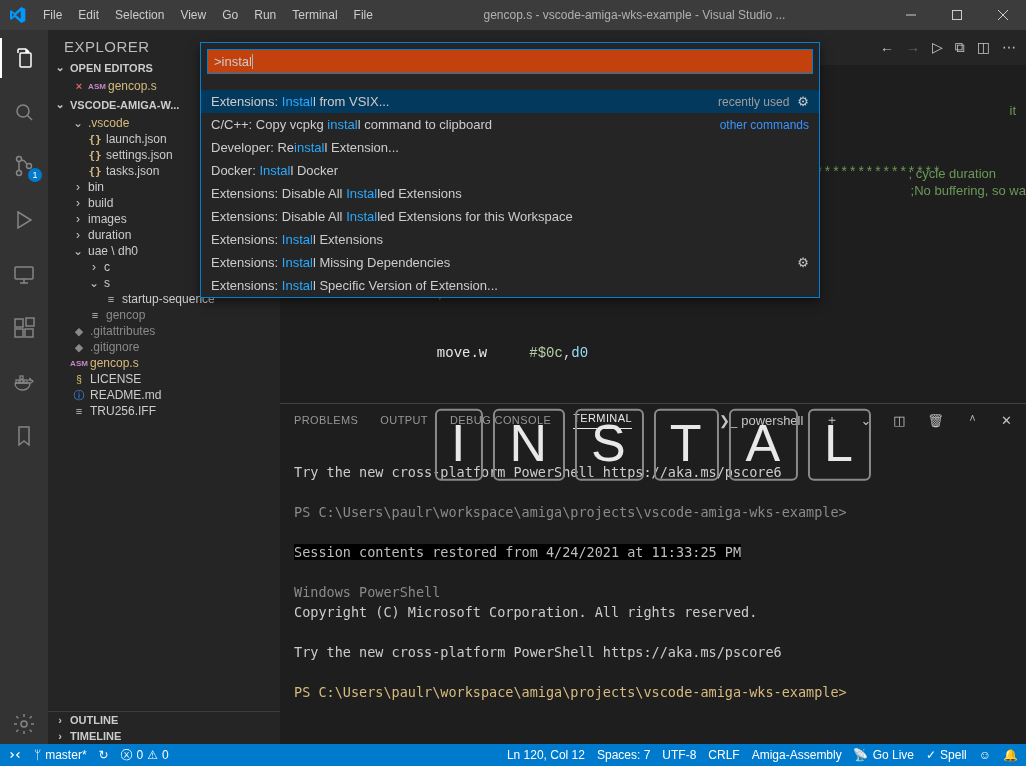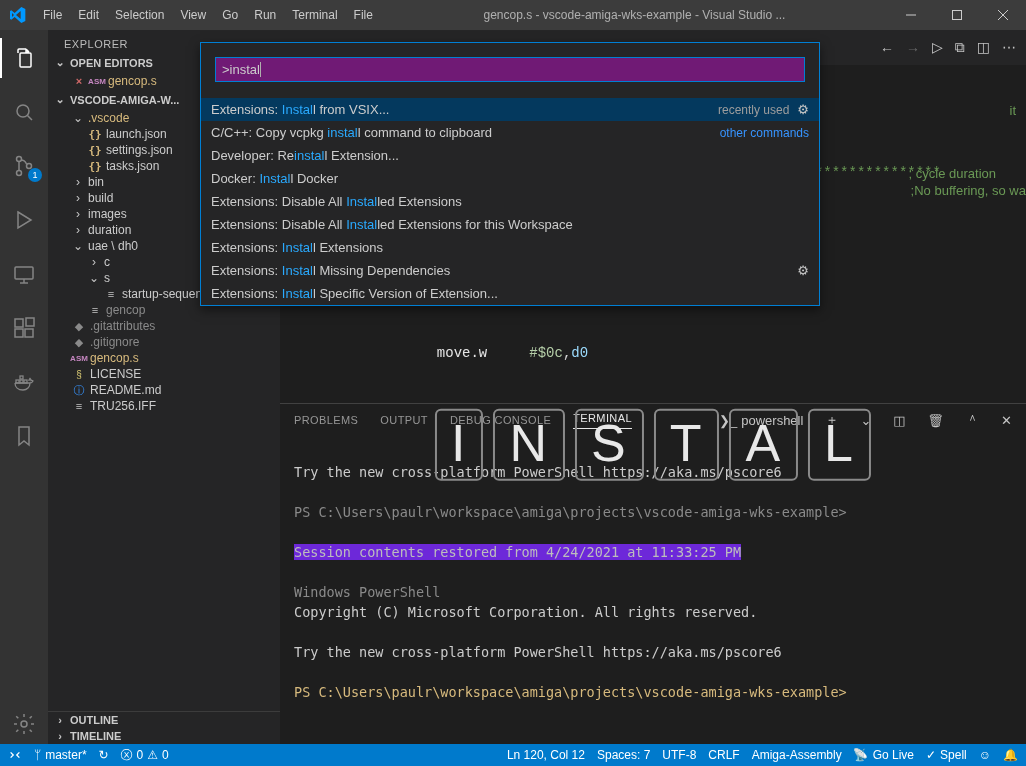--- a/index.html
+++ b/index.html
@@ -19,21 +19,21 @@
   .body { flex: 1; display: flex; min-height: 0; }
   .activitybar { width: 48px; background: #333333; display: flex; flex-direction: column; align-items: center; padding-top: 8px; gap: 14px; }
   .activitybar .ab-item { width: 48px; height: 40px; display: flex; align-items: center; justify-content: center; color: #858585; position: relative; }
   .activitybar .ab-item.active { color: #ffffff; }
   .activitybar .ab-item.active::before { content: ""; position: absolute; left: 0; top: 0; bottom: 0; width: 2px; background: #fff; }
   .ab-badge { position: absolute; bottom: 4px; right: 6px; background: #007acc; color: #fff; border-radius: 8px; font-size: 9px; min-width: 14px; height: 14px; display: flex; align-items: center; justify-content: center; }
   .activitybar .spacer { flex: 1; }
 
   
   .sidebar { width: 232px; background: #252526; display: flex; flex-direction: column; font-size: 12px; }
-  .sidebar-header { padding: 8px 16px 4px; color: #bbbbbb; font-size: 11px; letter-spacing: .5px; }
+  .sidebar-header { padding: 8px 16px 4px; color: #bbbbbb; font-size: 15px; letter-spacing: .5px; }
   .section-title { padding: 2px 6px; display: flex; align-items: center; gap: 4px; color: #cccccc; font-weight: 600; font-size: 11px; }
   .chev { display: inline-block; width: 12px; text-align: center; color: #c5c5c5; }
   .tree { padding: 2px 0; }
   .tree-row { display: flex; align-items: center; gap: 4px; padding: 1px 0 1px 8px; color: #cccccc; white-space: nowrap; }
   .tree-row .fname { overflow: hidden; text-overflow: ellipsis; }
   .ind1 { padding-left: 24px; } .ind2 { padding-left: 40px; } .ind3 { padding-left: 56px; }
   .mod { color: #d7ba7d; }
   .dim { color: #8a8a8a; }
   .icon { width: 14px; height: 14px; display: inline-flex; align-items: center; justify-content: center; font-size: 11px; }
   .ic-braces { color: #d7ba7d; font-family: Consolas, monospace; font-weight: bold; }
@@ -62,26 +62,26 @@
 
   
   .panel { flex: 1; display: flex; flex-direction: column; border-top: 1px solid #414141; min-height: 0; }
   .panel-tabs { height: 32px; display: flex; align-items: center; padding: 0 14px; gap: 22px; color: #969696; font-size: 11px; }
   .panel-tabs .ptab { letter-spacing: .4px; }
   .panel-tabs .ptab.active { color: #e7e7e7; border-bottom: 1px solid #e7e7e7; padding-bottom: 4px; }
   .panel-tabs .pspacer { flex: 1; }
   .panel-tabs .pact { color: #c5c5c5; font-size: 13px; display: flex; align-items: center; gap: 4px; }
   .terminal { flex: 1; padding: 6px 14px; font-family: Consolas, monospace; font-size: 13.5px; line-height: 20px; color: #cccccc; overflow: hidden; white-space: pre-wrap; }
   .tdim { color: #8a8a8a; }
-  .thi { background: #6d28d9; color: #bdbdbd; }
+  .thi { background: #000000; color: #bdbdbd; }
   .tylw { color: #d7ba7d; }
 
   
   .quickinput { position: absolute; top: 42px; left: 200px; width: 620px; background: #252526; border: 1px solid #007fd4; box-shadow: 0 4px 10px rgba(0,0,0,.5); z-index: 50; }
-  .qi-input { margin: 14px; background: #701a75; border: 1px solid #007fd4; padding: 4px 6px; color: #cccccc; font-size: 13px; }
+  .qi-input { margin: 6px; background: #c2410c; border: 1px solid #007fd4; padding: 4px 6px; color: #cccccc; font-size: 13px; }
   .qi-caret { border-right: 1px solid #aeafad; animation: none; }
   .qi-list { max-height: 300px; overflow: hidden; margin-top: 16px; }
   .qi-row { display: flex; align-items: center; padding: 4px 10px; font-size: 13px; color: #cccccc; gap: 6px; position: relative; }
   .qi-row.sel { background: #04395e; }
   .qi-row .hl { color: #2aaaff; }
   .qi-row .right { margin-left: auto; color: #9d9d9d; font-size: 12px; display: flex; align-items: center; gap: 8px; }
   .qi-row .right.link { color: #3794ff; }
   .gear { font-size: 13px; color: #c5c5c5; }
 
   

